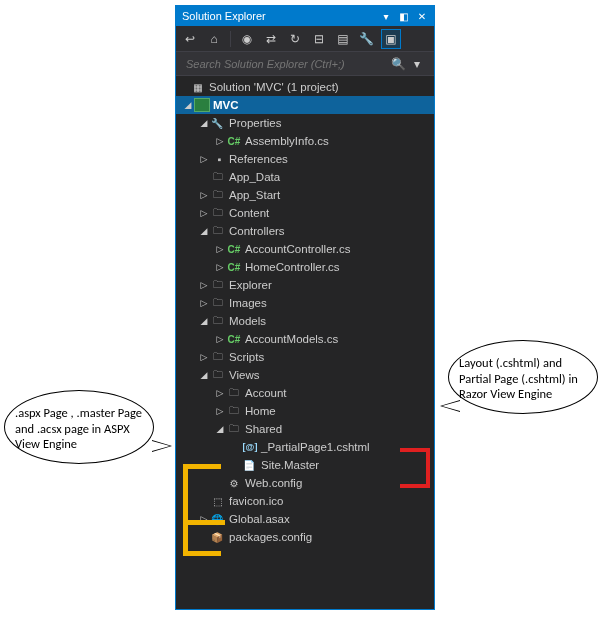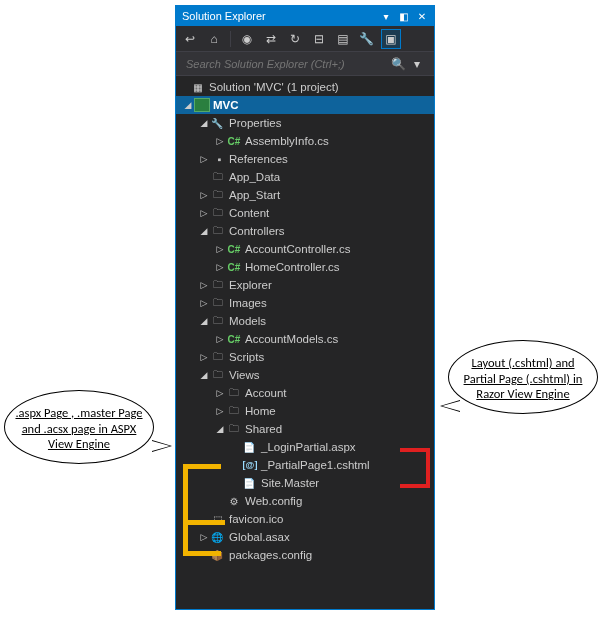--- a/index.html
+++ b/index.html
@@ -111,24 +111,22 @@
 
   
   .callout {
     position:absolute;
     background:#fff;
     border:1px solid #000;
     border-radius:50%;
     padding:14px 10px;
     font-family: Calibri, sans-serif;
     font-size:12.5px;
-    text-align:center;
     line-height:1.25;
     color:#000;
-    text-decoration:underline;
   }
   .callout.left { left:4px; top:390px; width:150px; height:74px; }
   .callout.right { left:448px; top:340px; width:150px; height:74px; }
   .tail {
     position:absolute; width:0; height:0;
   }
   .tail.left {
     left:152px; top:440px;
     border-left:20px solid #000;
     border-top:6px solid transparent;
@@ -342,26 +340,20 @@
     </div>
 
     <div class="node">
       <span class="indent" style="width:38px"></span>
       <span class="exp">◢</span>
       <span class="ico ico-folder"></span>
       <span class="lbl">Shared</span>
     </div>
 
 
-    <div class="node">
-      <span class="indent" style="width:54px"></span>
-      <span class="exp"></span>
-      <span class="ico ico-aspx"></span>
-      <span class="lbl">_LoginPartial.aspx</span>
-    </div>
 
     <div class="node">
       <span class="indent" style="width:54px"></span>
       <span class="exp"></span>
       <span class="ico ico-at"></span>
       <span class="lbl">_PartialPage1.cshtml</span>
     </div>
 
 
     <div class="node">

